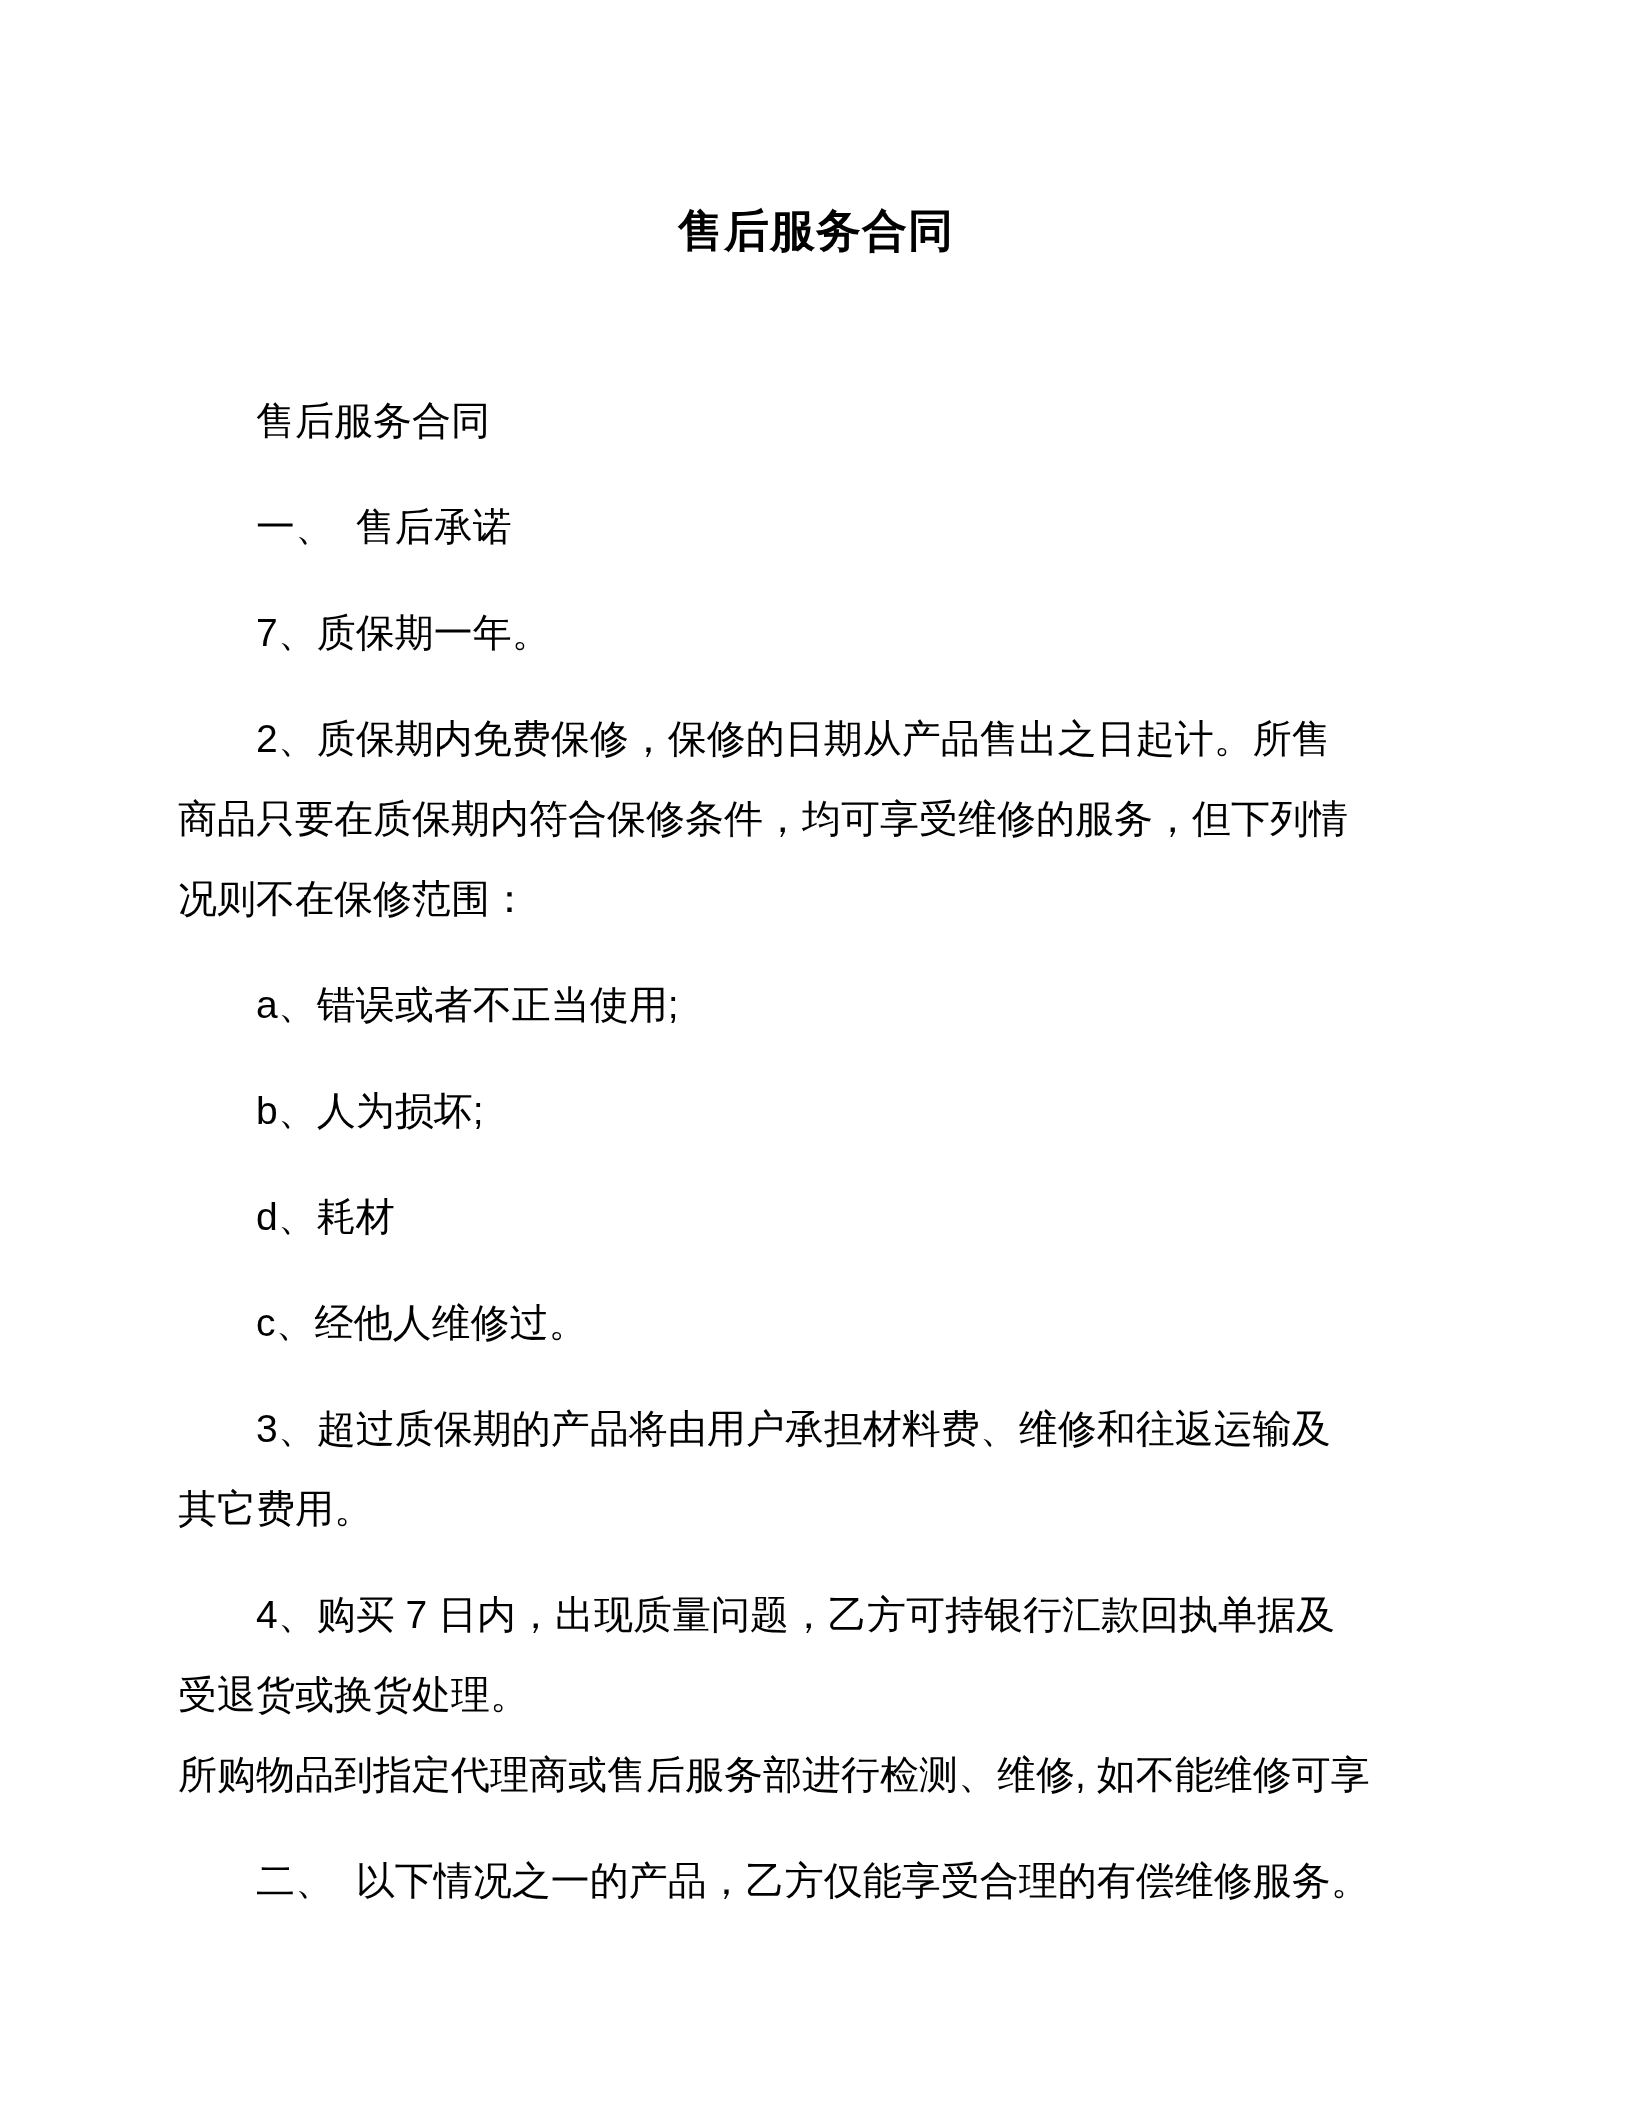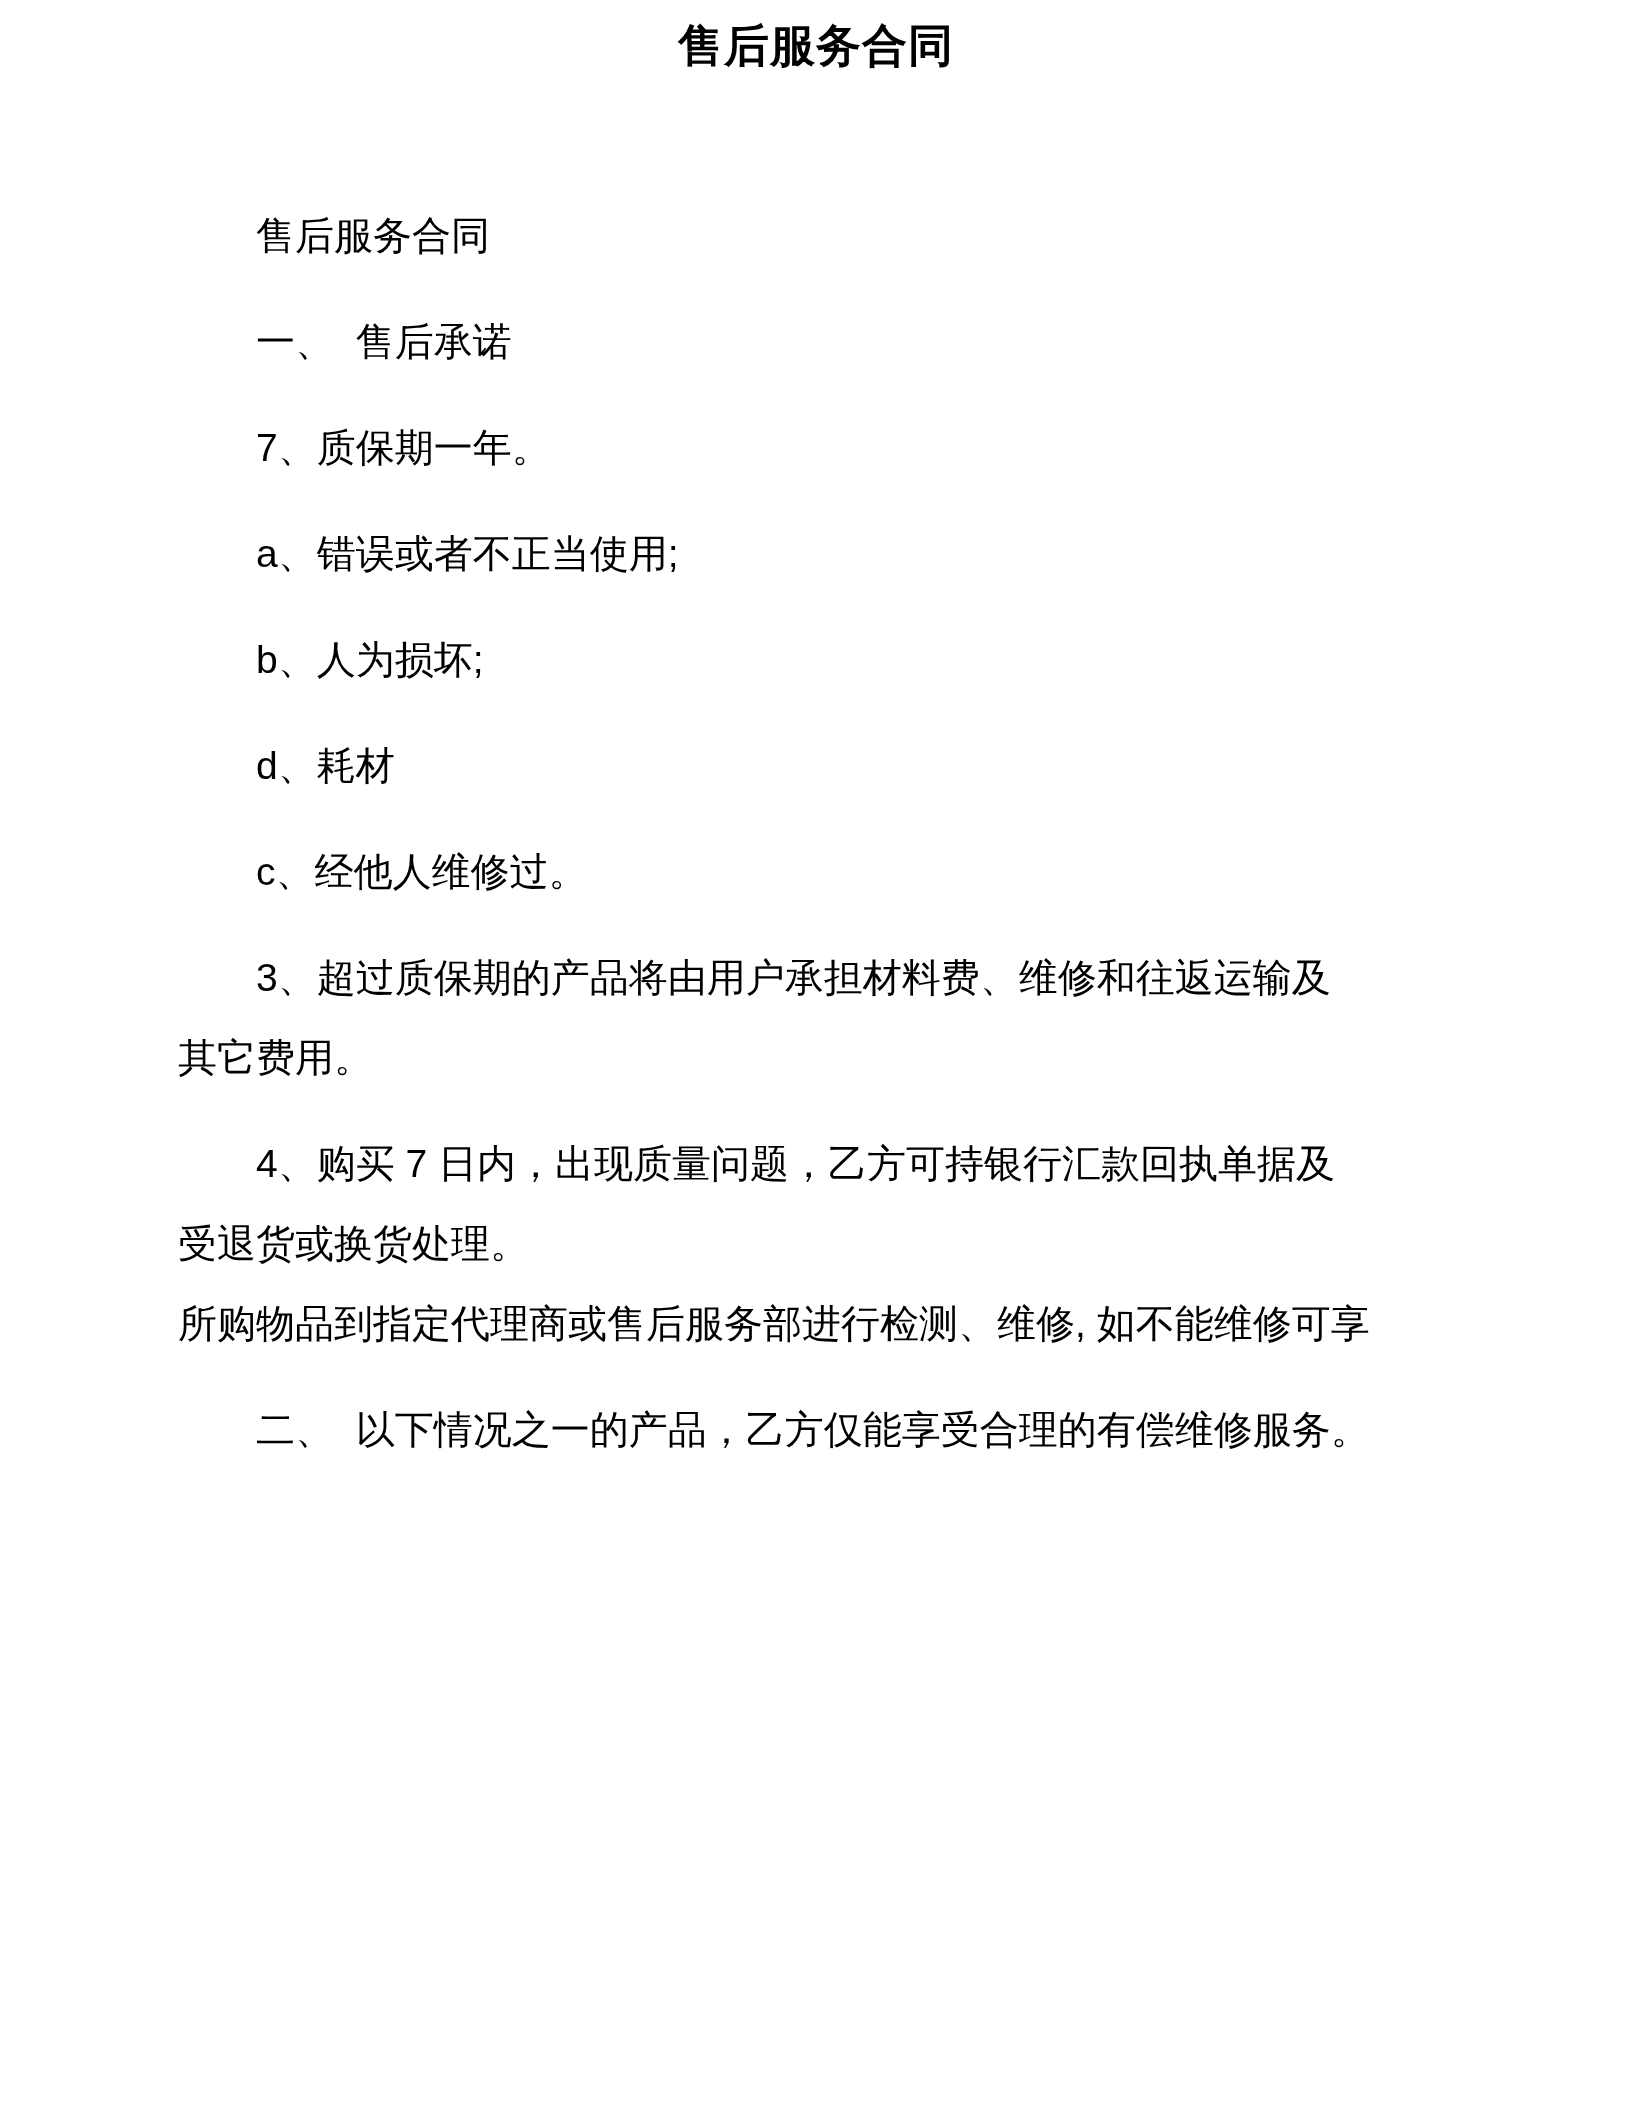--- a/index.html
+++ b/index.html
@@ -14,20 +14,21 @@
     background: #ffffff;
     overflow: hidden;
     font-family: "Liberation Sans", sans-serif;
     color: #000000;
   }
   .doc-body {
     position: absolute;
     left: 178px;
     top: 0;
     width: 1276px;
+    padding-top: 185px;
   }
   .doc-title {
     font-size: 45px;
     font-weight: 700;
     line-height: 92px;
     text-align: center;
     margin: 0 0 104px 0;
     letter-spacing: 1px;
   }
   .para {
@@ -57,20 +58,25 @@
     </p>
 
     <p class="para">
       <span class="line first">一、  售后承诺</span>
     </p>
 
     <p class="para">
       <span class="line first">7、质保期一年。</span>
     </p>
 
+    <p class="para">
+      <span class="line first">2、质保期内免费保修，保修的日期从产品售出之日起计。所售</span>
+      <span class="line">商品只要在质保期内符合保修条件，均可享受维修的服务，但下列情</span>
+      <span class="line">况则不在保修范围：</span>
+    </p>
 
     <p class="para">
       <span class="line first">a、错误或者不正当使用;</span>
     </p>
 
     <p class="para">
       <span class="line first">b、人为损坏;</span>
     </p>
 
     <p class="para">

